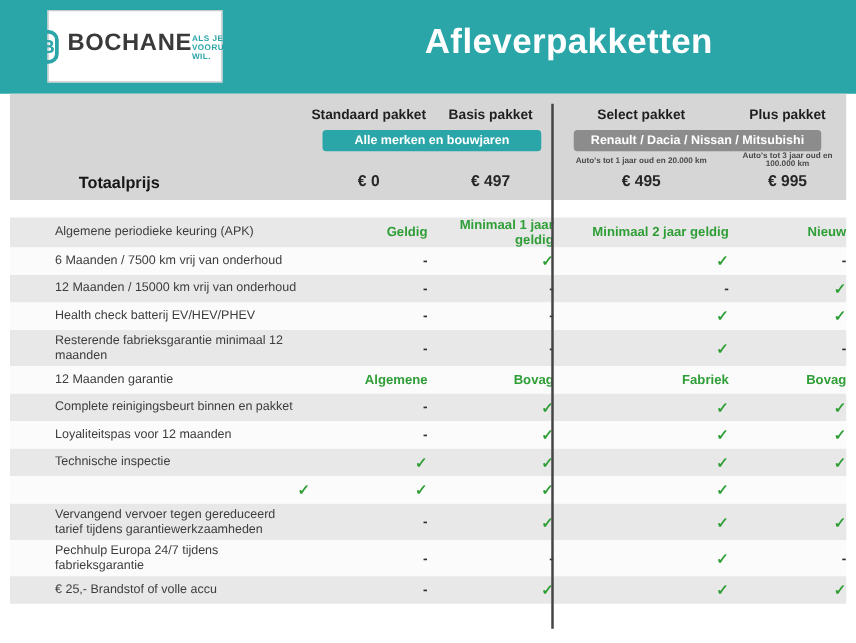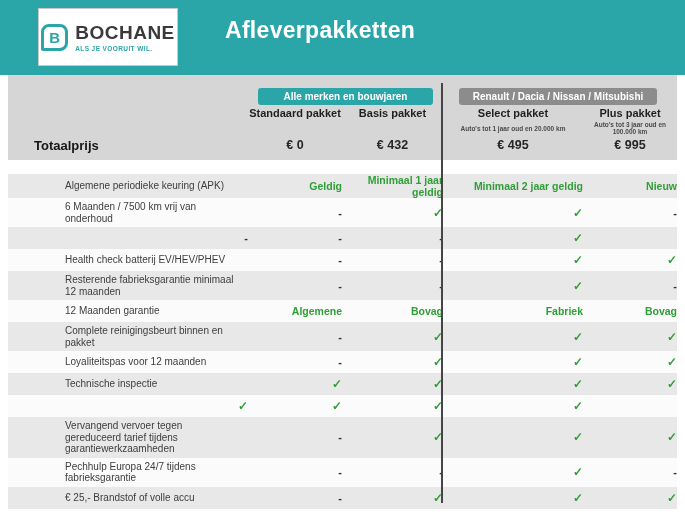--- a/index.html
+++ b/index.html
@@ -6,48 +6,48 @@
   html,body { width:685px; height:514px; }
   body { font-family:"Liberation Sans", sans-serif; background:#ffffff; overflow:hidden; }
   .page { position:relative; width:685px; height:514px; background:#ffffff; }
 
   
   .banner { position:absolute; top:0; left:0; width:685px; height:75px; background:#2aa5a8; }
   .logo-box { position:absolute; top:8px; left:38px; width:140px; height:58px; background:#ffffff;
               border:1px solid #c9c9c9; display:flex; align-items:center; justify-content:center; gap:7px; }
   .logo-icon { width:27px; height:27px; border:3px solid #2aa5a8; border-radius:8px 8px 8px 2px;
                color:#2aa5a8; font-weight:bold; font-size:15px; display:flex; align-items:center; justify-content:center; }
-  .logo-text { display:flex; flex-direction:column; }
+  .logo-text { display:flex; flex-direction:row; }
   .logo-name { font-size:19px; font-weight:bold; color:#3a3a3a; letter-spacing:0.5px; line-height:1; }
   .logo-tagline { font-size:6.5px; color:#2aa5a8; font-weight:bold; letter-spacing:0.4px; margin-top:3px; }
-  .title { position:absolute; top:17px; left:0; width:685px; padding-left:225px; text-align:left;
-           color:#ffffff; font-size:23px; font-weight:bold; letter-spacing:0.3px; }
+  .title { position:absolute; top:17px; left:0; width:685px; padding-left:225px; text-align:center;
+           color:#ffffff; font-size:28px; font-weight:bold; letter-spacing:0.3px; }
 
   
   .table-wrap { position:absolute; top:75px; left:8px; width:669px; }
   .grid { display:grid; grid-template-columns:240px 94px 101px 140px 94px; align-items:center; }
   .thead { background:#d6d6d6; padding-top:9px; padding-bottom:3px; }
   .head-names { height:16px; }
   .col-name { text-align:center; font-size:11px; font-weight:bold; color:#1f1f1f; }
   .head-badges { margin-top:3px; height:18px; }
   .badge { height:17px; border-radius:3px; color:#ffffff; font-size:10px; font-weight:bold;
            display:flex; align-items:center; justify-content:center; }
   .badge.teal { grid-column:2/4; background:#2aa5a8; margin:0 10px; }
   .badge.gray { grid-column:4/6; background:#8c8c8c; margin:0 20px 0 16px; }
   .head-subnotes { height:12px; }
   .subnote { text-align:center; font-size:6.5px; font-weight:bold; color:#4a4a4a; }
   .total-row { height:24px; }
-  .total-label { padding-left:26px; font-size:13px; font-weight:bold; color:#161616; }
+  .total-label { padding-left:55px; font-size:13px; font-weight:bold; color:#161616; }
   .price { text-align:center; font-size:12.5px; font-weight:bold; color:#262626; }
   .spacer { height:14px; background:#ffffff; }
 
   .feature-row { min-height:22px; }
   .feature-row.odd { background:#e8e8e8; }
   .feature-row.even { background:#fbfbfb; }
-  .row-label { padding:3px 8px 3px 57px; font-size:10px; color:#3d3d3d; line-height:1.15; }
+  .row-label { padding:3px 8px 3px 36px; font-size:10px; color:#3d3d3d; line-height:1.15; }
   .val { text-align:right; }
   .val.check { color:#2f9e36; font-size:12px; font-weight:bold; }
   .val.dash { color:#2f2f2f; font-size:11px; font-weight:bold; }
   .val.textval { color:#2f9e36; font-size:10.5px; font-weight:bold; }
 
   .divider-line { position:absolute; top:83px; left:441px; width:2px; height:420px; background:#454545; }
 </style>
 </head>
 <body>
 
@@ -62,46 +62,46 @@
         <div class="logo-name">BOCHANE</div>
         <div class="logo-tagline">ALS JE VOORUIT WIL.</div>
       </div>
     </div>
     <h1 class="title">Afleverpakketten</h1>
   </header>
 
   <div class="table-wrap">
 
     <div class="thead">
-      <div class="grid head-badges">
-        <div></div>
-        <div class="badge teal">Alle merken en bouwjaren</div>
-        <div class="badge gray">Renault / Dacia / Nissan / Mitsubishi</div>
-      </div>
-
       <div class="grid head-names">
         <div class="cell"></div>
         <div class="col-name">Standaard pakket</div>
         <div class="col-name">Basis pakket</div>
         <div class="col-name">Select pakket</div>
         <div class="col-name">Plus pakket</div>
       </div>
 
+      <div class="grid head-badges">
+        <div></div>
+        <div class="badge teal">Alle merken en bouwjaren</div>
+        <div class="badge gray">Renault / Dacia / Nissan / Mitsubishi</div>
+      </div>
+
       <div class="grid head-subnotes">
         <div></div>
         <div></div>
         <div></div>
         <div class="subnote">Auto's tot 1 jaar oud en 20.000 km</div>
         <div class="subnote">Auto's tot 3 jaar oud en 100.000 km</div>
       </div>
 
       <div class="grid total-row">
         <div class="total-label">Totaalprijs</div>
         <div class="price">€ 0</div>
-        <div class="price">€ 432</div>
+        <div class="price">€ 497</div>
         <div class="price">€ 495</div>
         <div class="price">€ 995</div>
       </div>
     </div>
 
     <div class="spacer"></div>
 
     <div id="rows">
         <div class="grid feature-row odd">
           <div class="row-label">Algemene periodieke keuring (APK)</div>
@@ -111,20 +111,21 @@
           <div class="val textval">Nieuw</div>
         </div>
         <div class="grid feature-row even">
           <div class="row-label">6 Maanden / 7500 km vrij van onderhoud</div>
           <div class="val dash">-</div>
           <div class="val check">✓</div>
           <div class="val check">✓</div>
           <div class="val dash">-</div>
         </div>
         <div class="grid feature-row odd">
+          <div class="row-label">12 Maanden / 15000 km vrij van onderhoud</div>
           <div class="val dash">-</div>
           <div class="val dash">-</div>
           <div class="val dash">-</div>
           <div class="val check">✓</div>
         </div>
         <div class="grid feature-row even">
           <div class="row-label">Health check batterij EV/HEV/PHEV</div>
           <div class="val dash">-</div>
           <div class="val dash">-</div>
           <div class="val check">✓</div>

